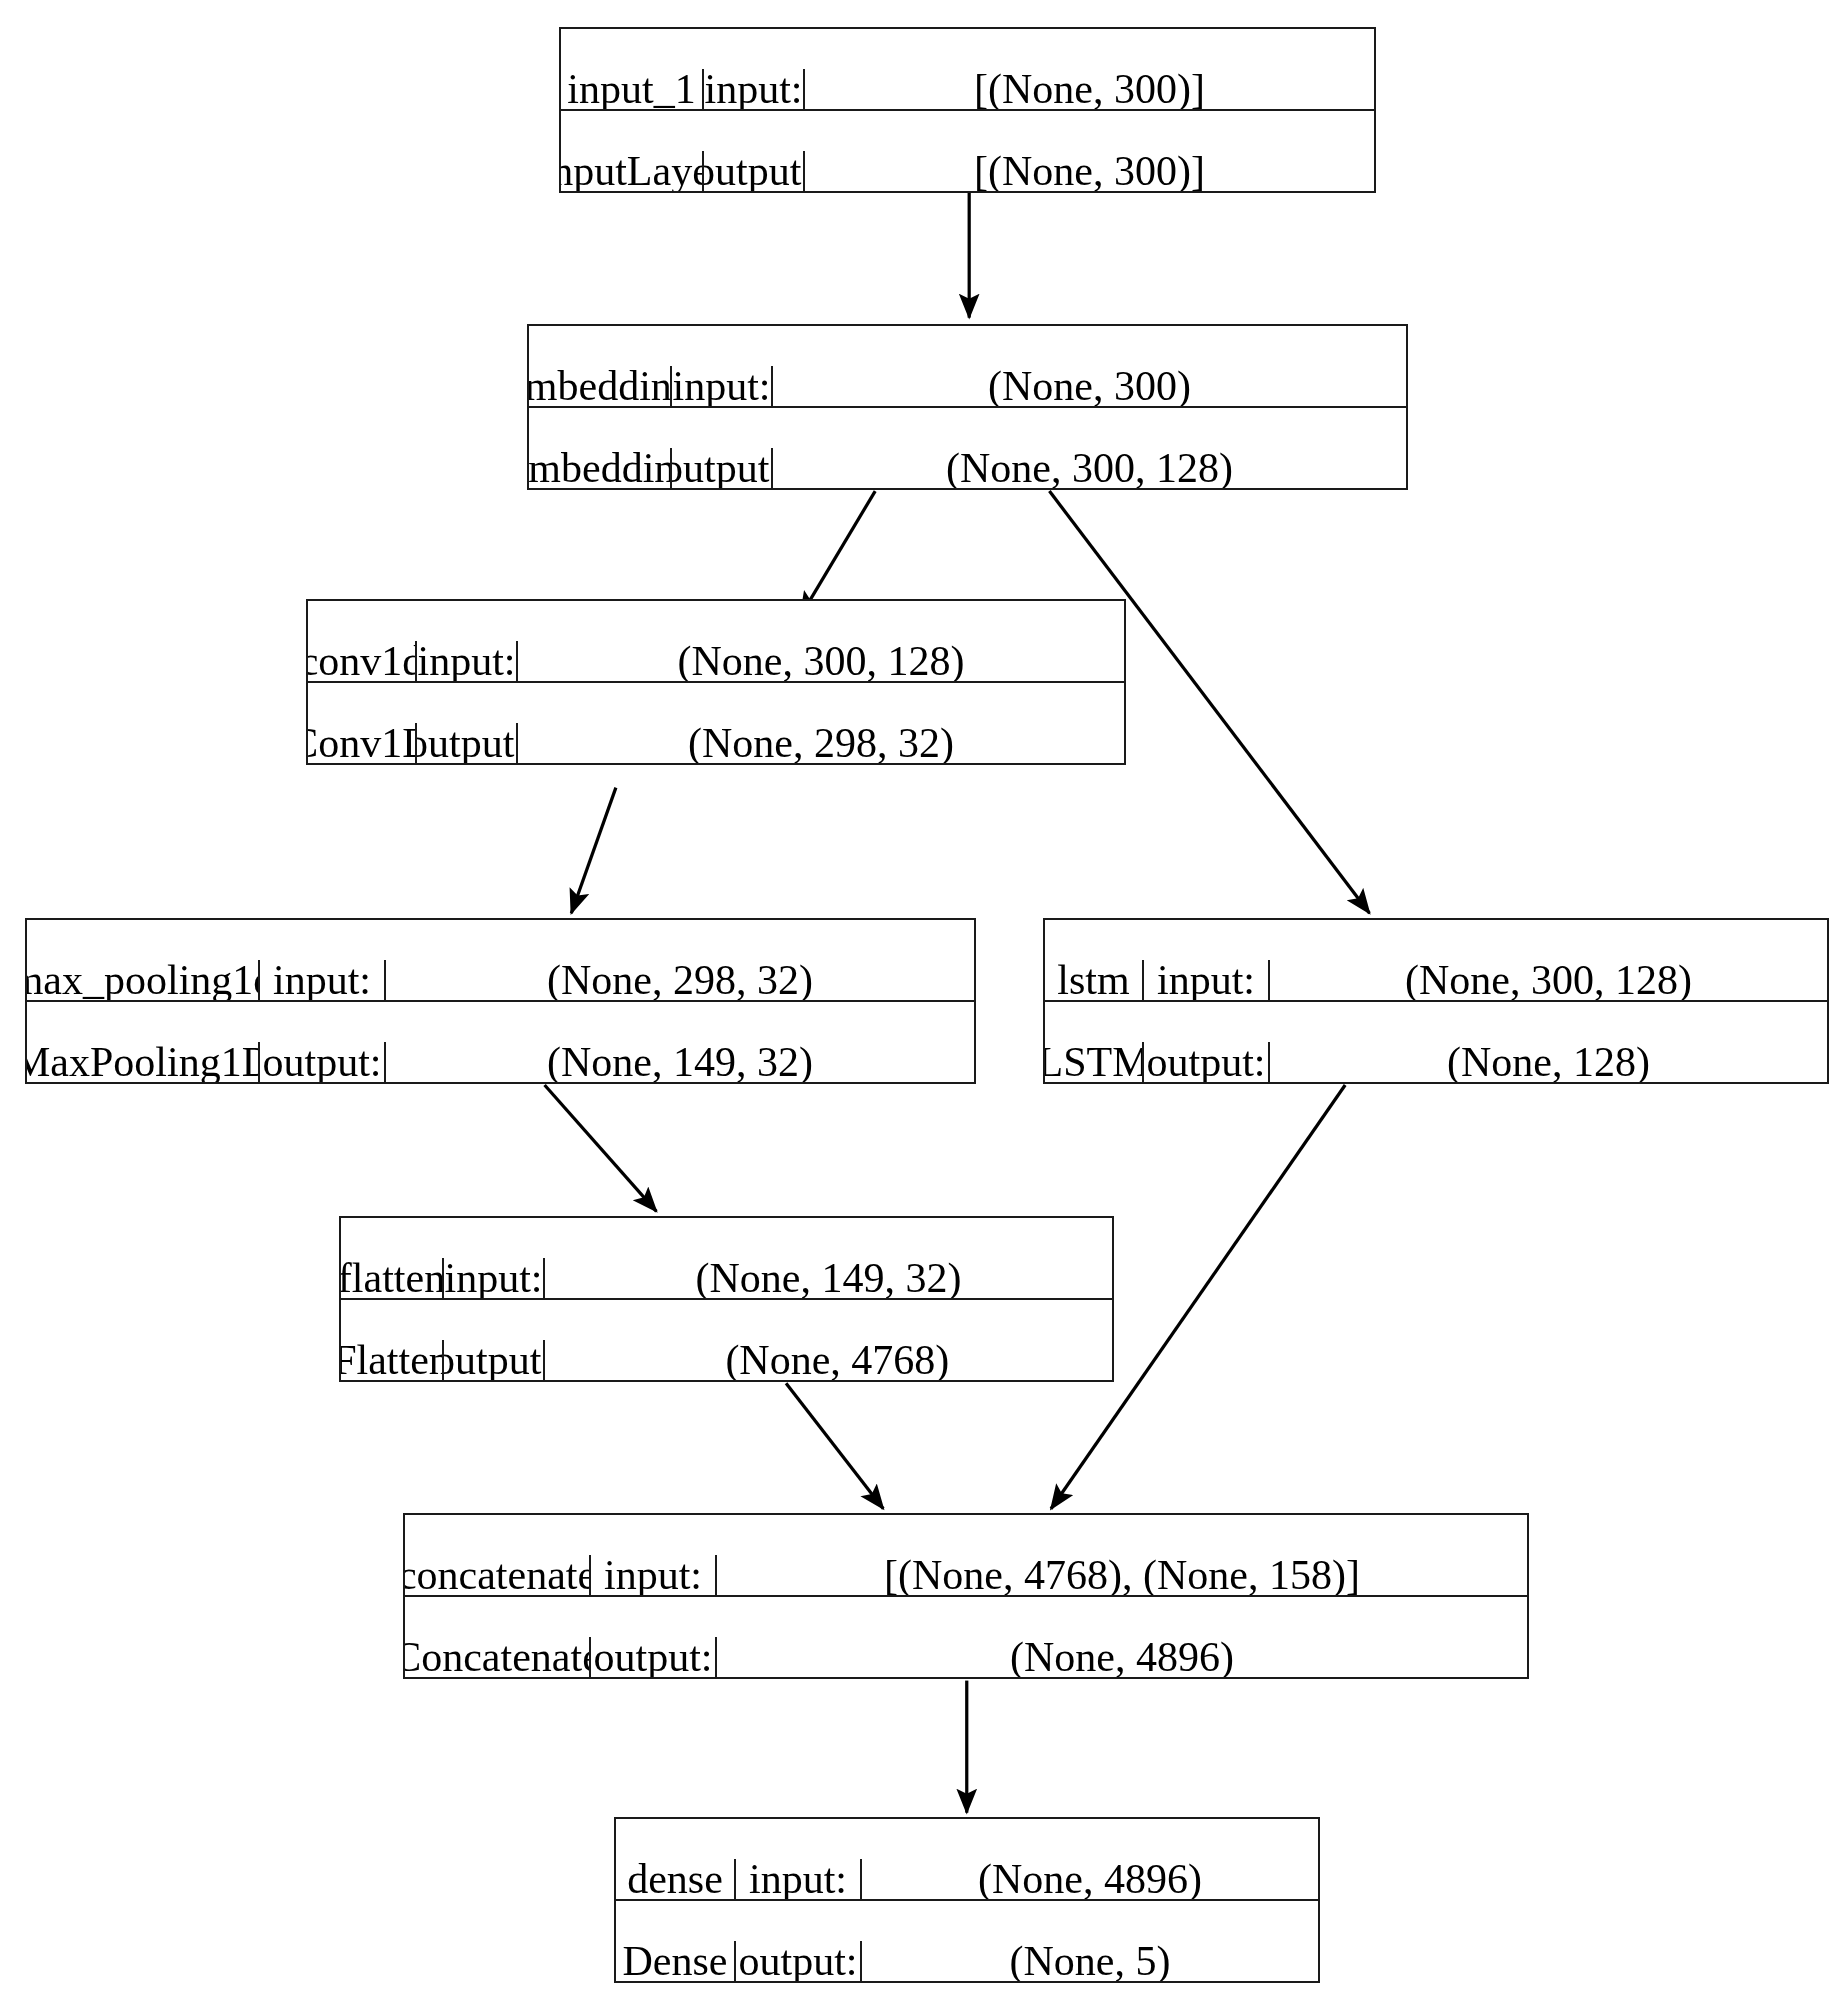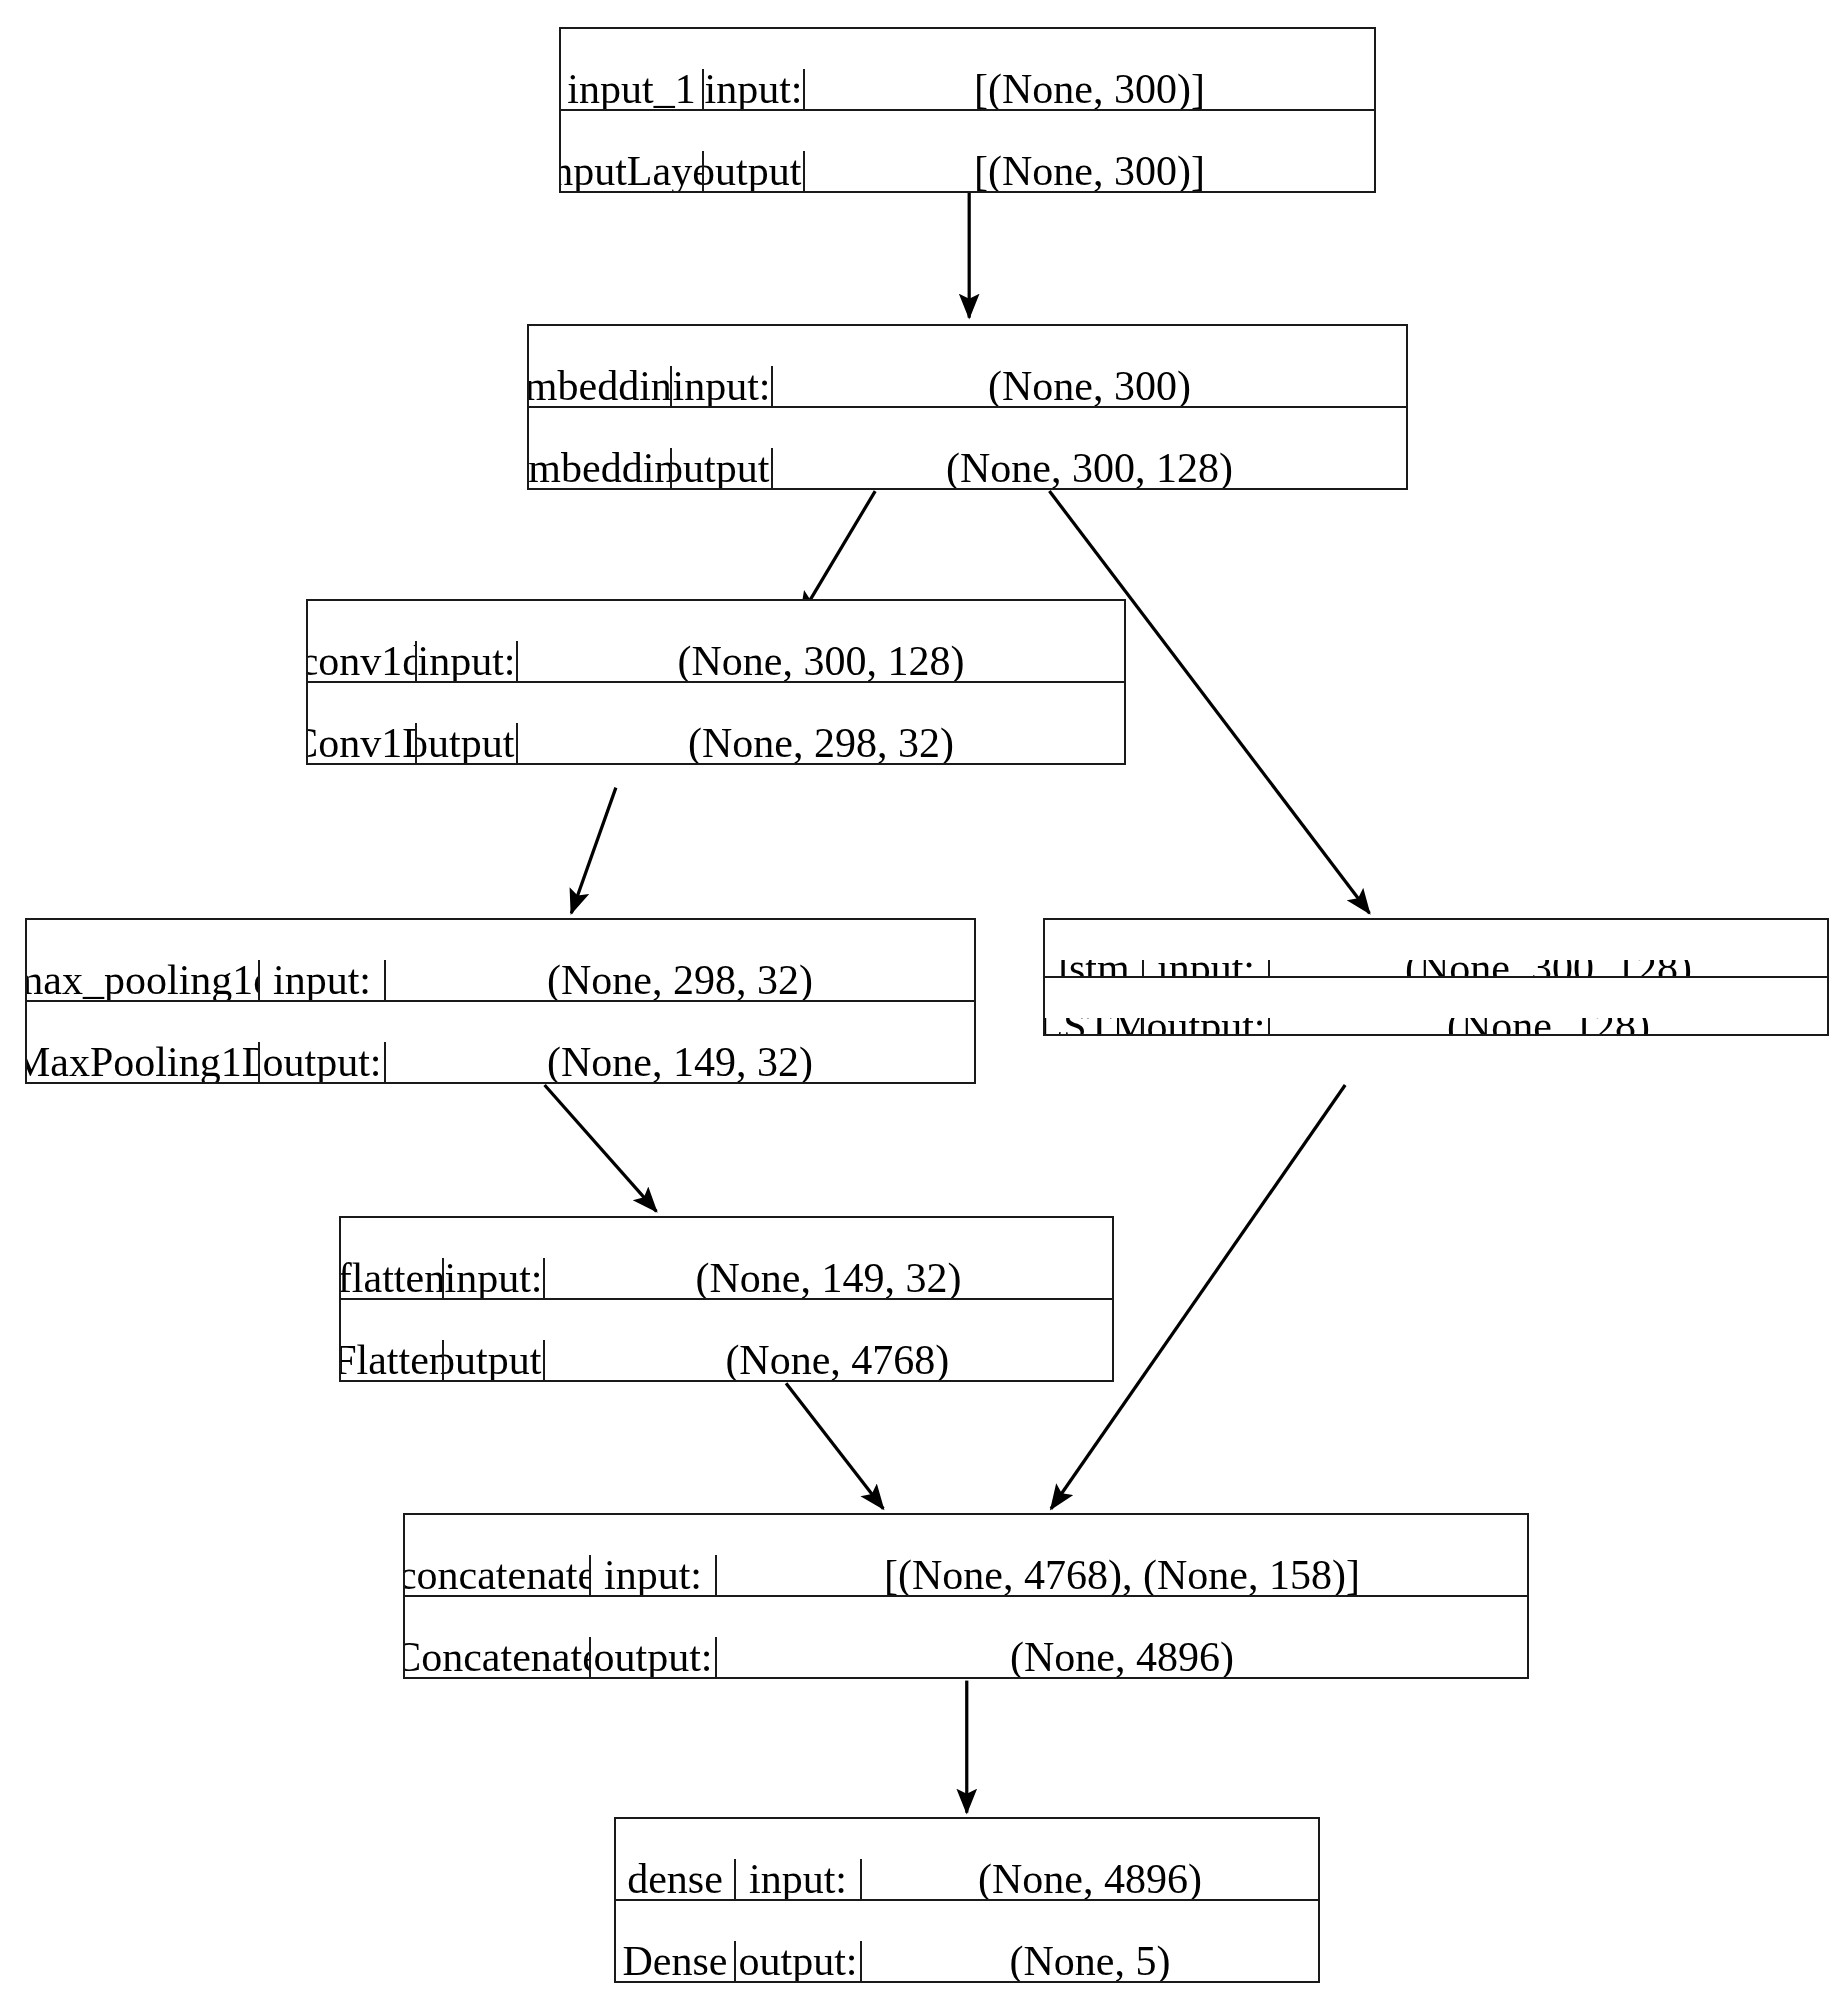--- a/index.html
+++ b/index.html
@@ -123,21 +123,21 @@
           <div class="cell c-name" style="flex: 0 0 233px; border-right-color: rgb(26, 26, 26);">max_pooling1d</div>
           <div class="cell c-port" style="flex: 0 0 126px; border-right-color: rgb(26, 26, 26);">input:</div>
           <div class="cell c-shape" style="flex: 1 1 auto;">(None, 298, 32)</div>
         </div>
         <div class="node-row row-bottom">
           <div class="cell c-name" style="flex: 0 0 233px; border-right-color: rgb(26, 26, 26);">MaxPooling1D</div>
           <div class="cell c-port" style="flex: 0 0 126px; border-right-color: rgb(26, 26, 26);">output:</div>
           <div class="cell c-shape" style="flex: 1 1 auto;">(None, 149, 32)</div>
         </div>
       </div>
-      <div class="node" style="left: 1043px; top: 918px; width: 786px; height: 118px; border-color: rgb(26, 26, 26);">
+      <div class="node" style="left: 1043px; top: 918px; width: 786px; height: 166px; border-color: rgb(26, 26, 26);">
         <div class="node-row row-top">
           <div class="cell c-name" style="flex: 0 0 99px; border-right-color: rgb(26, 26, 26);">lstm</div>
           <div class="cell c-port" style="flex: 0 0 126px; border-right-color: rgb(26, 26, 26);">input:</div>
           <div class="cell c-shape" style="flex: 1 1 auto;">(None, 300, 128)</div>
         </div>
         <div class="node-row row-bottom">
           <div class="cell c-name" style="flex: 0 0 99px; border-right-color: rgb(26, 26, 26);">LSTM</div>
           <div class="cell c-port" style="flex: 0 0 126px; border-right-color: rgb(26, 26, 26);">output:</div>
           <div class="cell c-shape" style="flex: 1 1 auto;">(None, 128)</div>
         </div>

